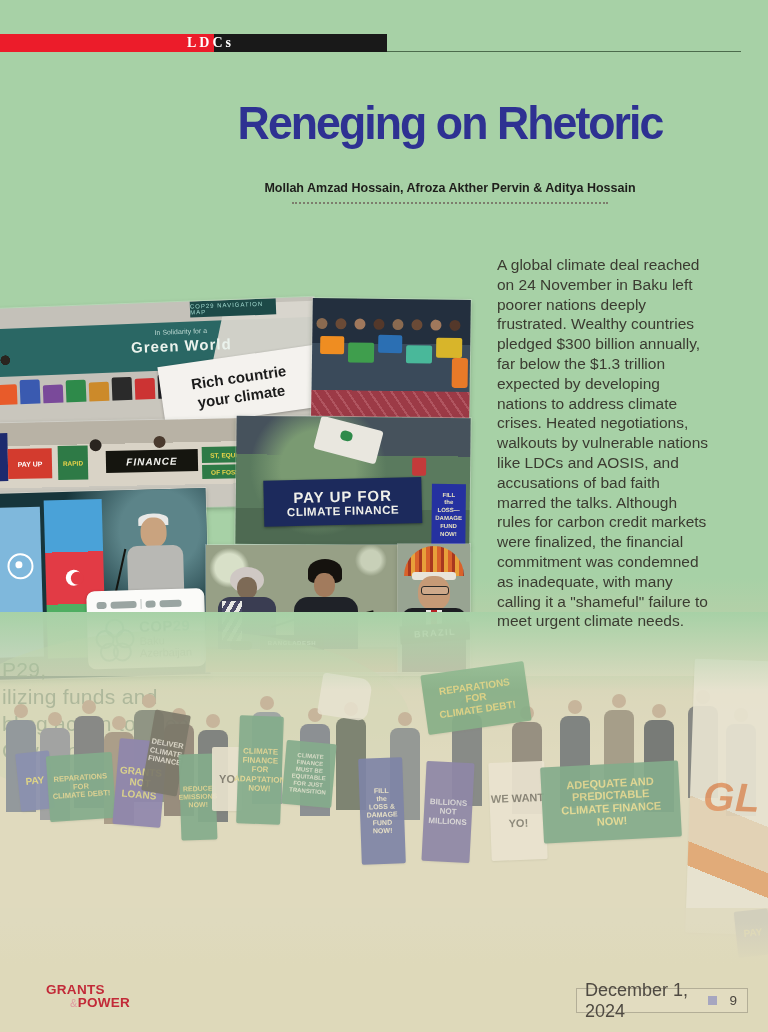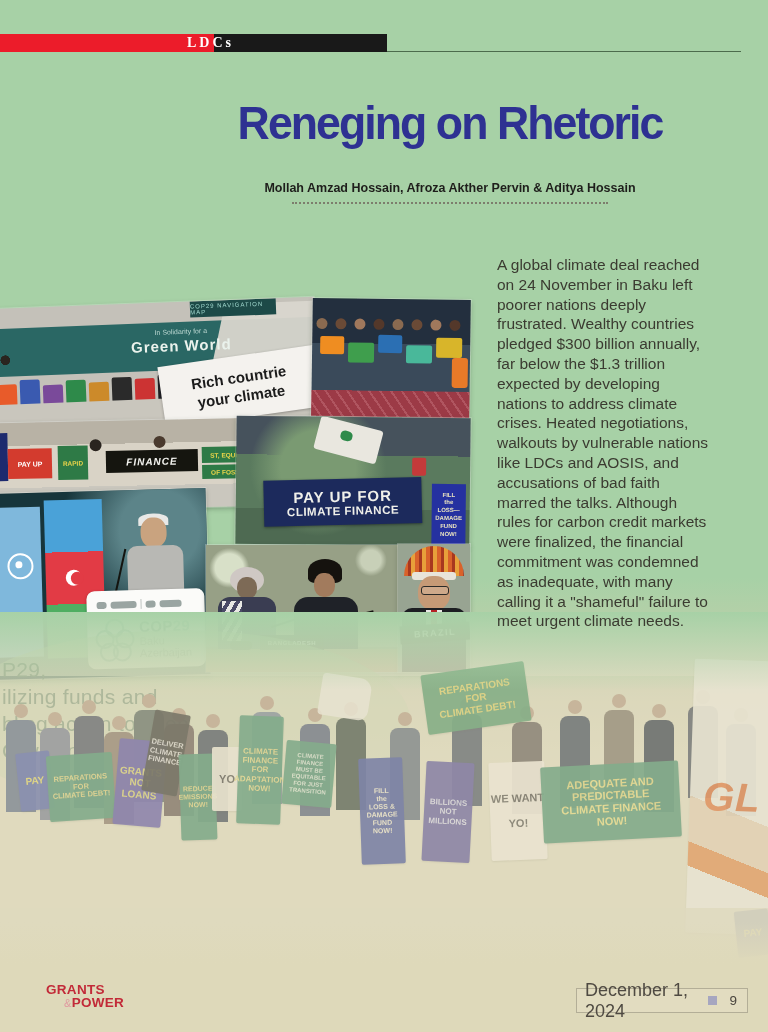--- a/index.html
+++ b/index.html
@@ -143,21 +143,21 @@
   .p7-face{left:20px;top:32px;width:32px;height:34px;background:#c69a76;border-radius:45%;}
   .p7-glasses{left:23px;top:42px;width:26px;height:7px;border:1.5px solid #2a2a28;border-radius:3px;background:rgba(255,255,255,.15);}
   .p7-suit{left:4px;top:64px;width:64px;height:64px;background:#1c1e22;border-radius:10px 10px 0 0;}
   .p7-shirt{left:28px;top:66px;width:16px;height:20px;background:#e8e8e4;}
   .p7-tie{left:33px;top:66px;width:6px;height:22px;background:#b52025;}
   .p7-plate{left:2px;top:80px;width:70px;height:18px;background:#11110c;color:#fff;font-size:9px;
       font-weight:700;letter-spacing:1.5px;display:flex;align-items:center;justify-content:center;transform:rotate(-4deg);}
 
   
   .logo{left:46px;top:983px;z-index:6;color:#c22a38;font-weight:700;font-size:13.5px;line-height:13px;letter-spacing:.3px;}
-  .logo-line2{margin-left:18px;}
+  .logo-line2{margin-left:24px;}
   .logo-amp{color:#e09aa0;font-size:11px;font-weight:400;}
   .dateline{left:576px;top:988px;width:152px;height:23px;display:flex;align-items:center;
       border:1px solid rgba(110,105,90,.4);background:rgba(238,233,212,.25);padding:0 10px 0 8px;z-index:6;}
   .date-text{flex:1;color:#4f4a42;font-size:18px;}
   .date-square{width:9px;height:9px;background:#a6a6c0;margin-right:12px;}
   .page-num{color:#4a453e;font-size:13.5px;}
 </style>
 </head>
 <body>
 

